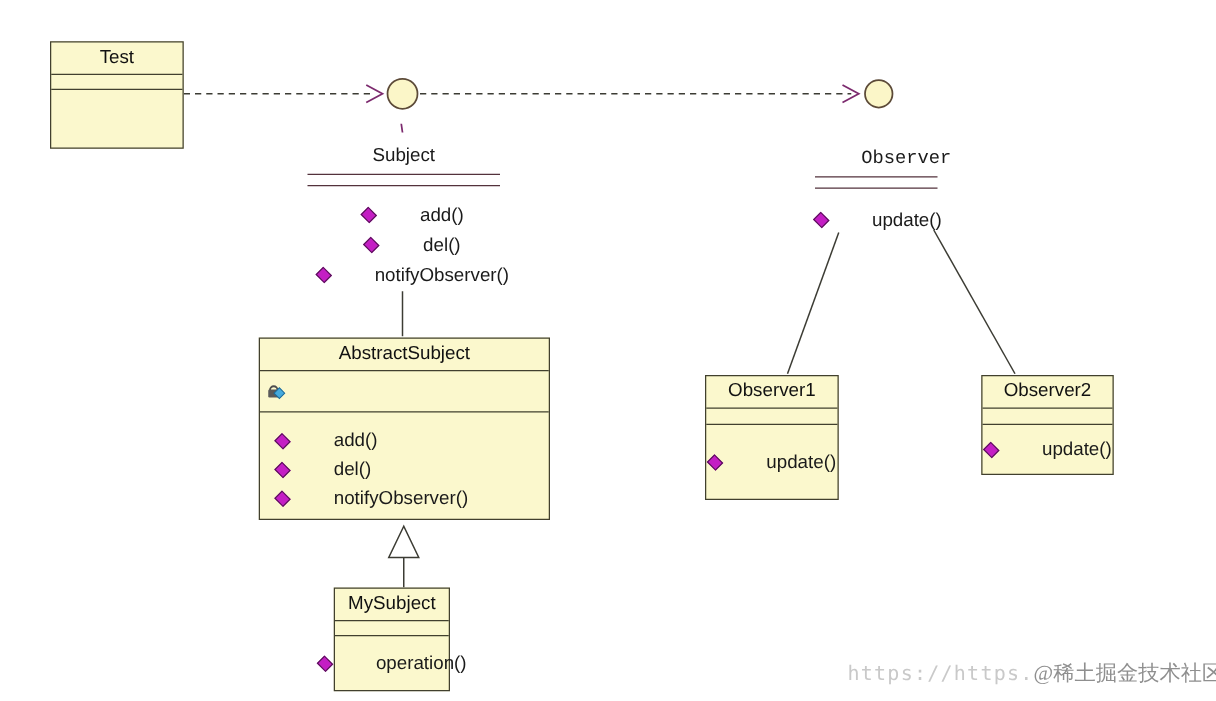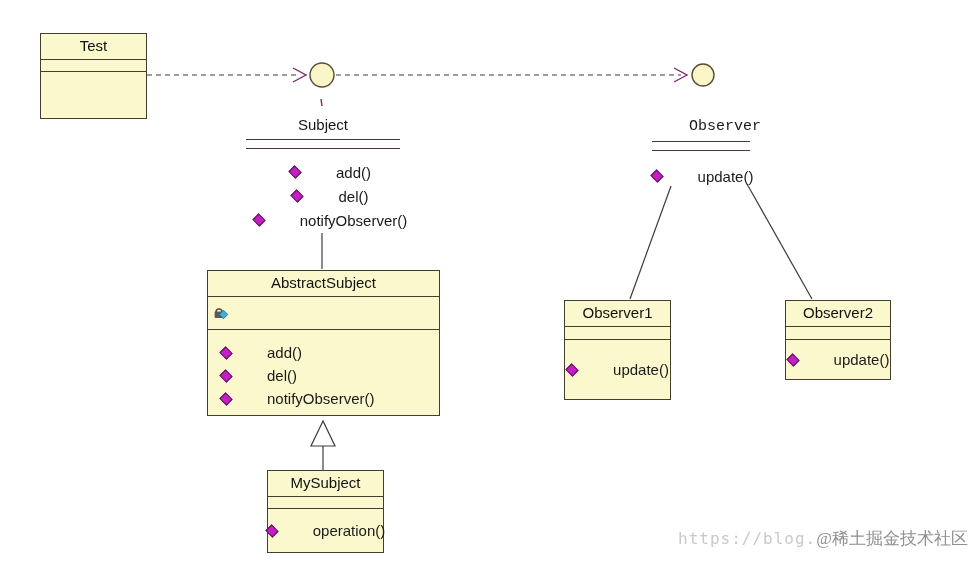--- a/index.html
+++ b/index.html
@@ -142,21 +142,21 @@
         <span class="diamond"></span>
         <span>del()</span>
       </div>
       <div class="m-row" style="height:23px;">
         <span class="diamond"></span>
         <span>notifyObserver()</span>
       </div>
     </div>
   </div>
 
-  <div class="class-box" style="left:267px;top:470px;width:117px;height:83px;justify-content:flex-end;">
+  <div class="class-box" style="left:267px;top:470px;width:93px;height:83px;justify-content:flex-end;">
     <div class="cb-title">MySubject</div>
     <div class="cb-attrs" style="height:12px;"></div>
     <div class="cb-methods" style="display:flex;align-items:center;justify-content:center;">
       <div class="m-row">
         <span class="diamond"></span>
         <span>operation()</span>
       </div>
     </div>
   </div>
 
@@ -176,16 +176,16 @@
     <div class="cb-attrs" style="height:13px;"></div>
     <div class="cb-methods" style="display:flex;align-items:center;justify-content:center;">
       <div class="m-row">
         <span class="diamond"></span>
         <span>update()</span>
       </div>
     </div>
   </div>
 
   <div class="watermark">
-    <span class="wm-url">https://blog.</span><span class="wm-cn">@稀土掘金技术社区</span>
+    <span class="wm-url">https://https.</span><span class="wm-cn">@稀土掘金技术社区</span>
   </div>
 
 </div>
 
 </body></html>

